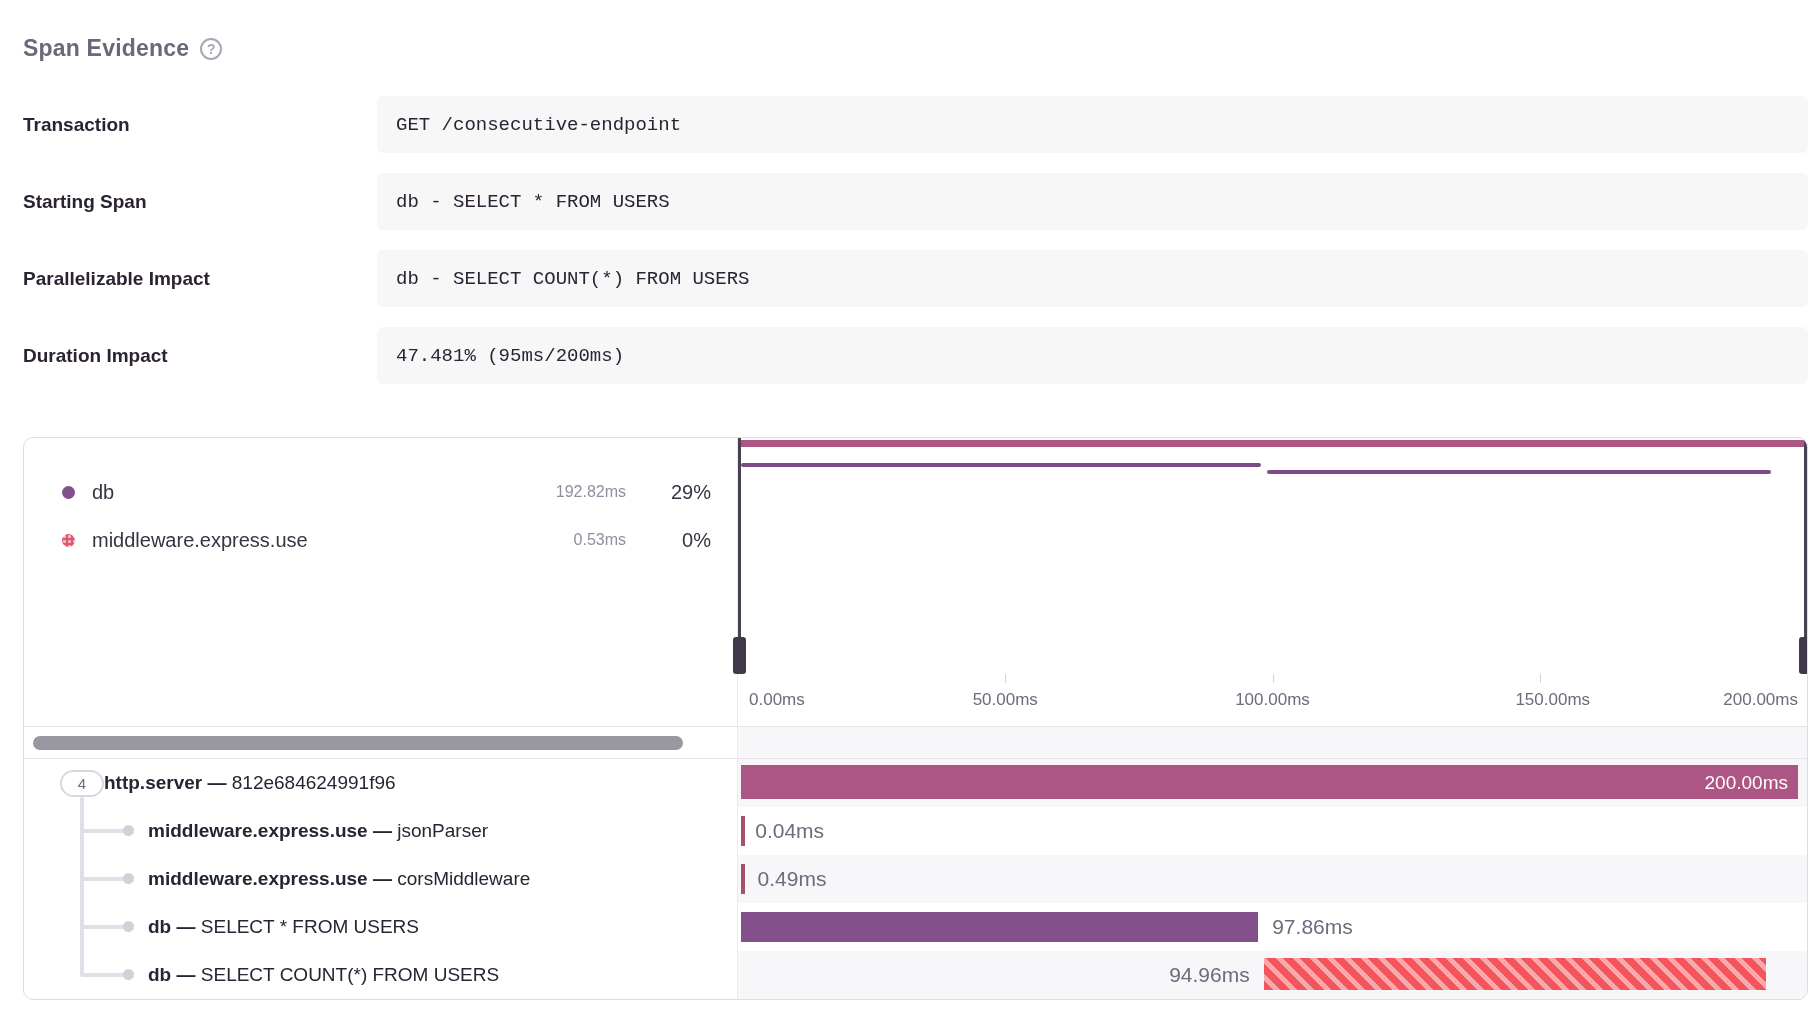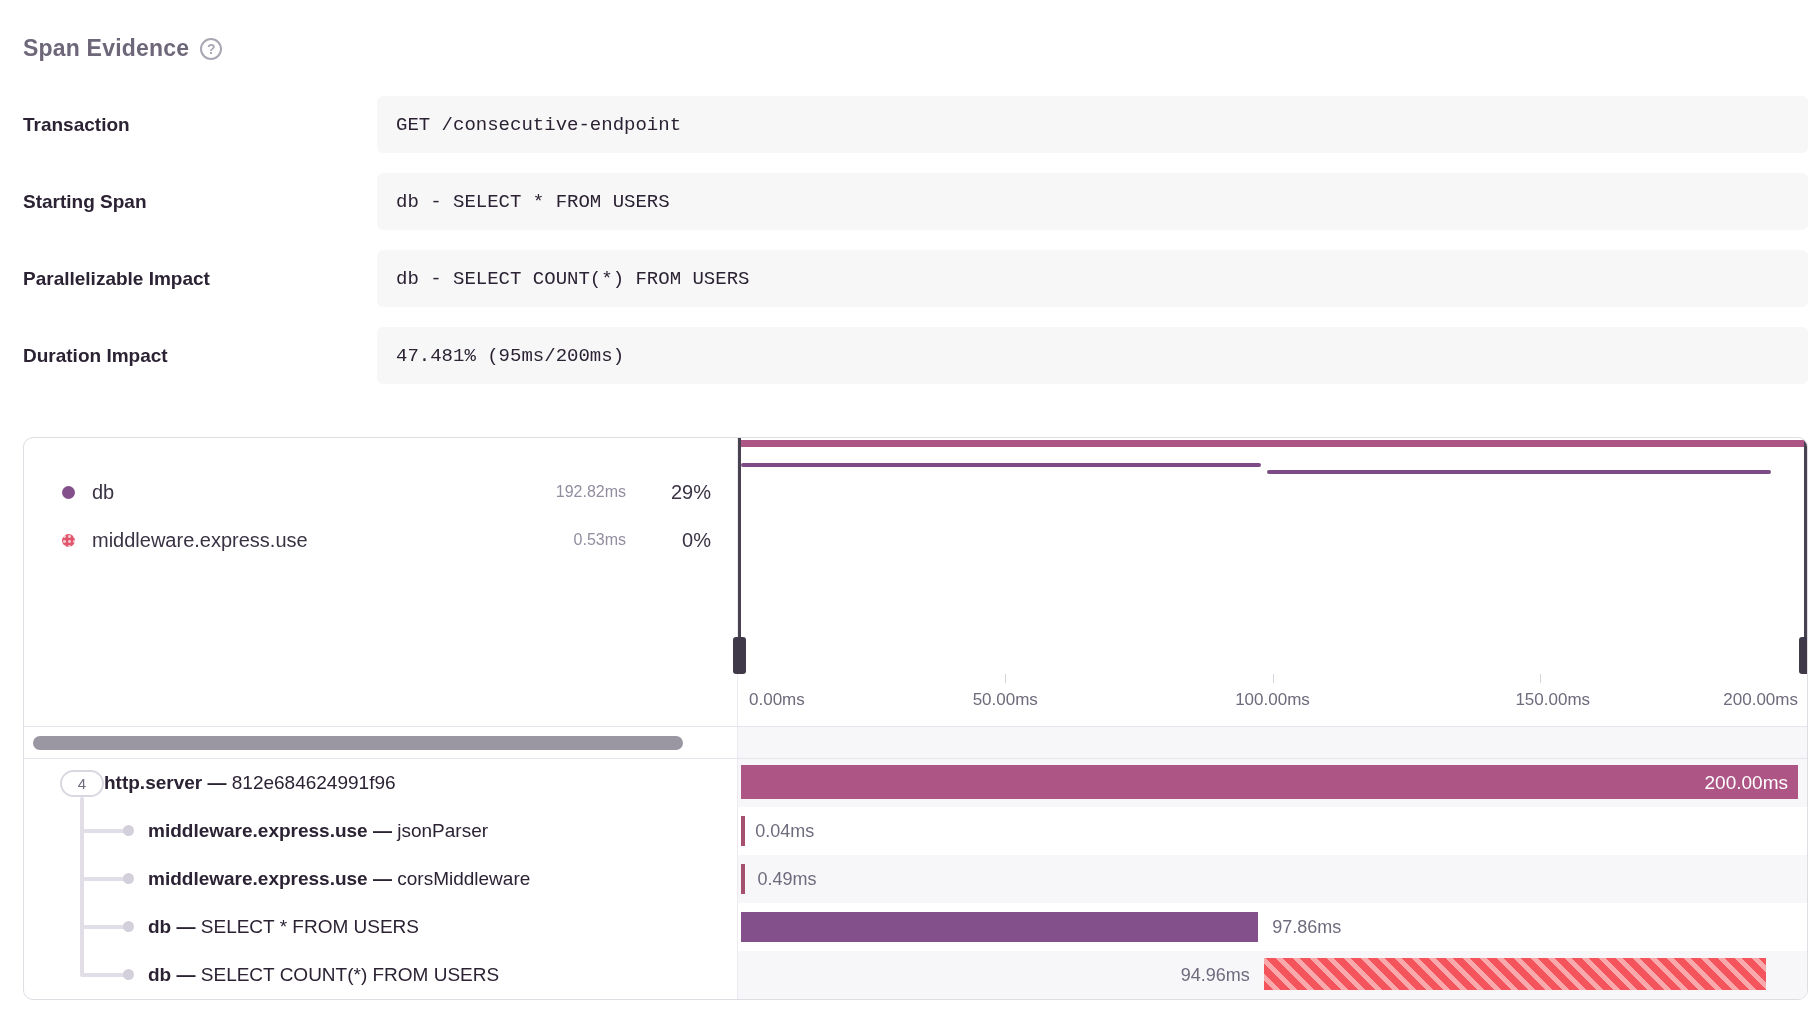--- a/index.html
+++ b/index.html
@@ -91,21 +91,21 @@
   .bars { position:absolute; left:714px; right:0; top:321px; height:240px; }
   .wrow { position:relative; height:48px; }
   .wrow:nth-child(odd) { background:#f7f6f9; }
   .track { position:absolute; left:3px; right:9px; top:0; bottom:0; }
   .bar { position:absolute; }
   .bar-mauve   { top:6px; height:34px; }
   .bar-rose    { top:9px; height:30px; min-width:3.5px; }
   .bar-purple  { top:9px; height:30px; }
   .bar-hatched { top:7px; height:32px; }
   .bar-label { position:absolute; top:0; bottom:0; display:flex; align-items:center;
-               font-size:18px; color:#6f6a7c; white-space:nowrap; }
+               font-size:21px; color:#6f6a7c; white-space:nowrap; }
   .bar-label.inside { right:10px; color:#fff; font-size:19px; }
 </style>
 </head>
 <body>
 
 <div class="page">
 
   <div class="header">
     <span class="title">Span Evidence</span>
     <span class="help">?</span>

